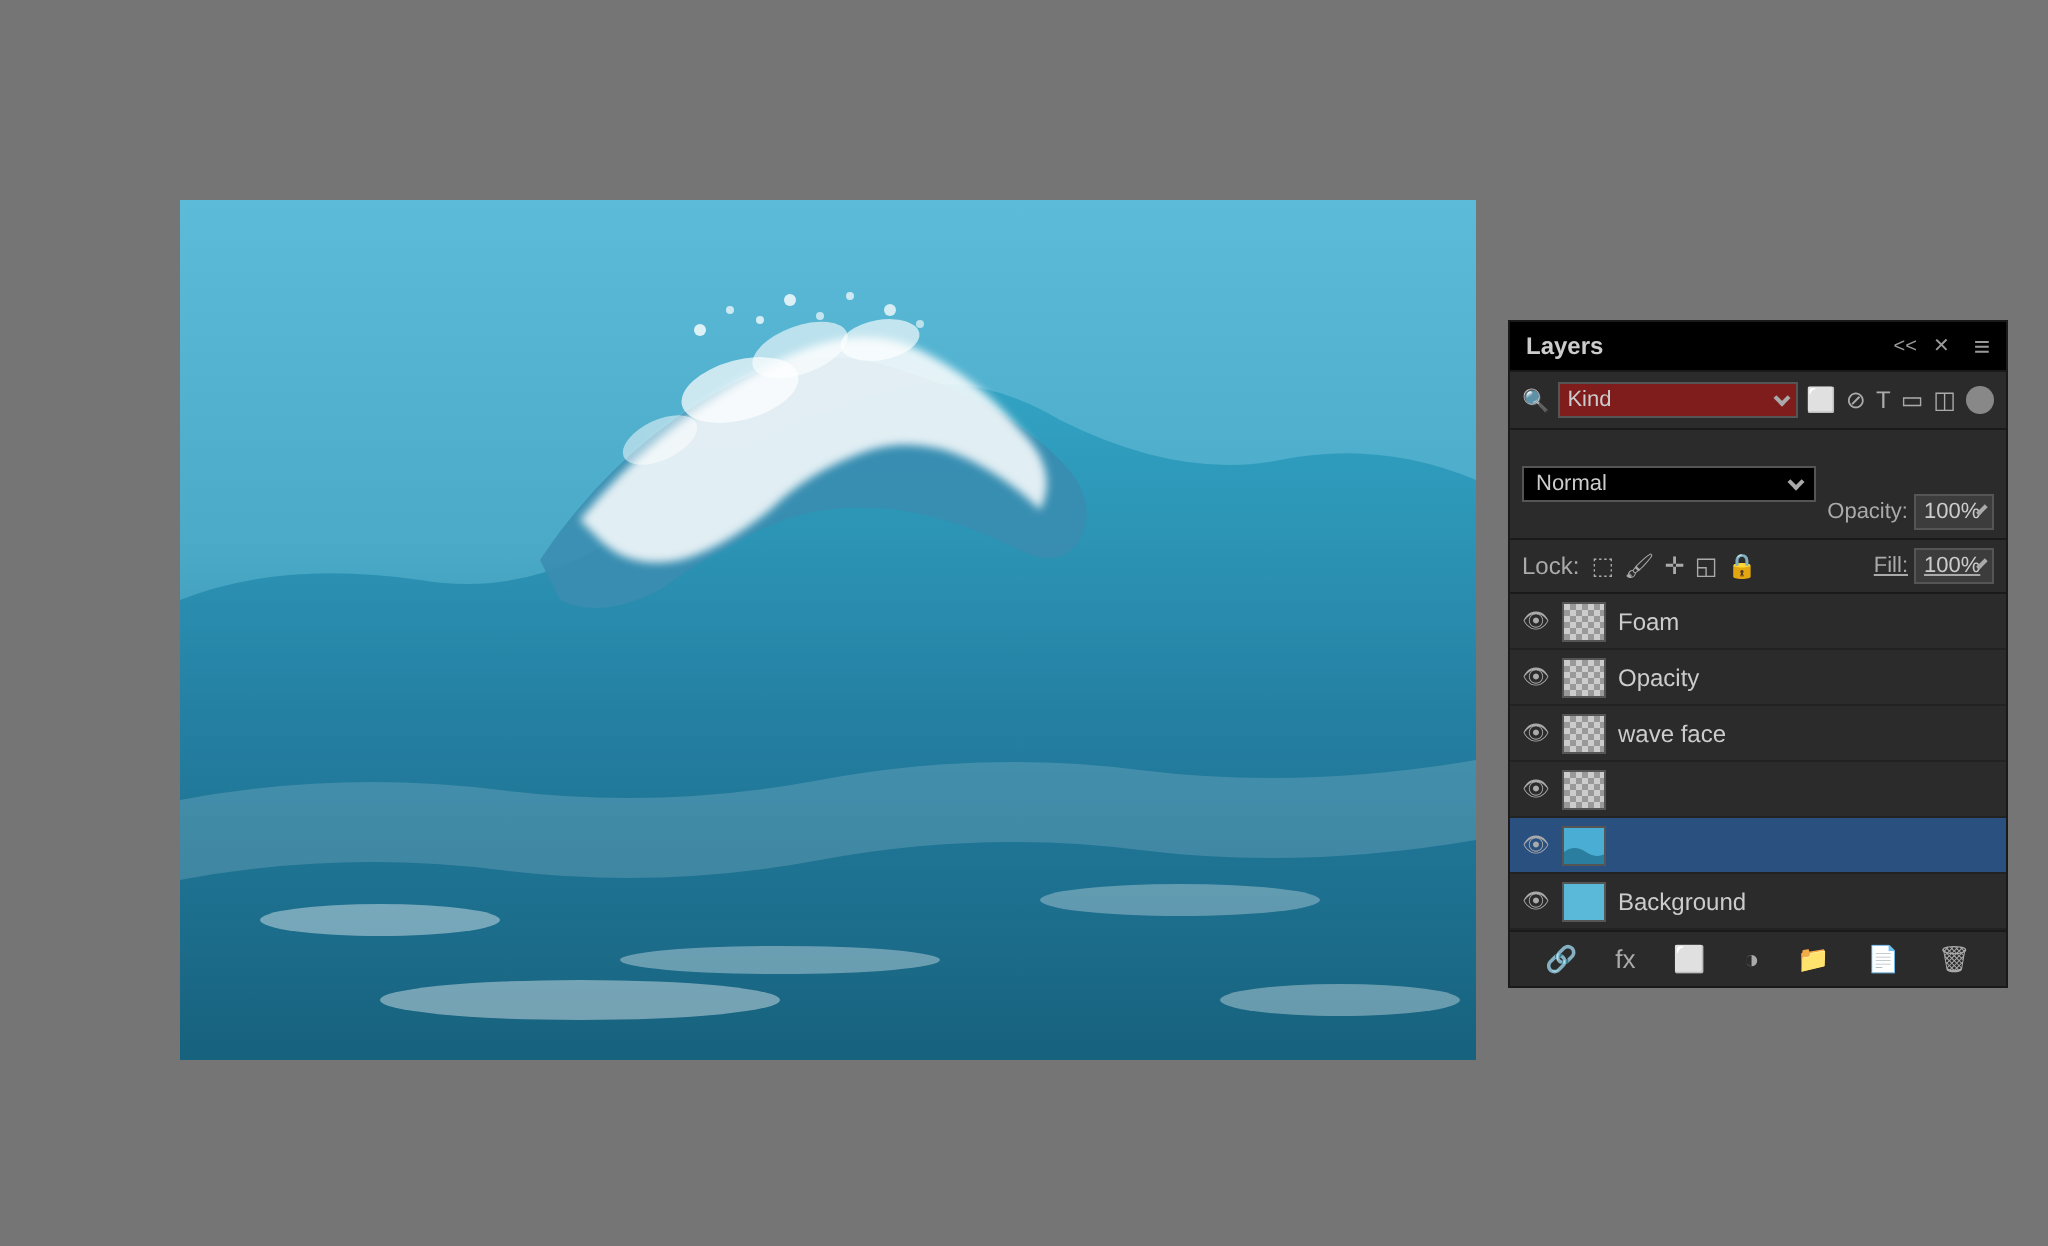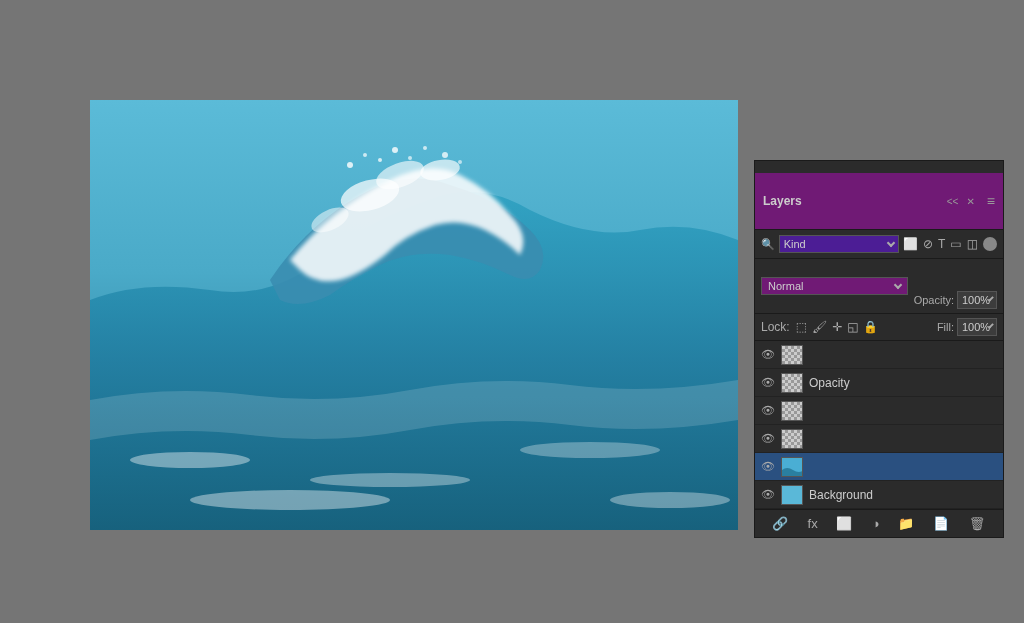--- a/index.html
+++ b/index.html
@@ -53,24 +53,23 @@
       width: 250px;
       background-color: #2b2b2b;
       border: 1px solid #1a1a1a;
       color: #cccccc;
     }
 
     .panel-header {
       display: flex;
       align-items: center;
       justify-content: space-between;
-      background-color: #701a75;
-      padding: 20px 8px;
+      background-color: #000000;
+      padding: 4px 8px;
       border-bottom: 1px solid #1a1a1a;
-      margin-top: 12px;
     }
 
     .panel-title {
       color: #cccccc;
       font-size: 12px;
       font-weight: bold;
     }
 
     .panel-header-icons {
       display: flex;
@@ -88,21 +87,21 @@
       border-bottom: 1px solid #1a1a1a;
       gap: 4px;
     }
 
     .search-icon-wrap {
       color: #aaa;
       font-size: 11px;
     }
 
     .filter-dropdown {
-      background: #4c1d95;
+      background: #7f1d1d;
       border: 1px solid #555;
       color: #ccc;
       font-size: 11px;
       padding: 2px 4px;
       flex: 1;
       display: flex;
       align-items: center;
       justify-content: space-between;
     }
 
@@ -125,21 +124,21 @@
     
     .mode-bar {
       display: flex;
       align-items: center;
       padding: 4px 6px;
       border-bottom: 1px solid #1a1a1a;
       gap: 6px;
     }
 
     .mode-dropdown {
-      background: #701a75;
+      background: #000000;
       border: 1px solid #555;
       color: #ccc;
       font-size: 11px;
       padding: 2px 6px;
       flex: 1;
       display: flex;
       align-items: center;
       justify-content: space-between;
     }
 
@@ -188,20 +187,21 @@
       flex: 1;
     }
 
     .fill-group {
       display: flex;
       align-items: center;
       gap: 3px;
       font-size: 11px;
       color: #aaa;
       margin-left: auto;
+      text-decoration: underline;
     }
 
     .fill-value {
       background: #3c3c3c;
       border: 1px solid #555;
       color: #ccc;
       font-size: 11px;
       padding: 2px 4px;
       width: 40px;
       text-align: center;
@@ -409,31 +409,33 @@
         <span class="chevron"></span>
       </div>
     </div>
   </div>
 
   <div class="layers-list">
 
     <div class="layer-row">
       <span class="eye-icon">👁</span>
       <div class="layer-thumb"></div>
+      <span class="layer-name">Foam</span>
     </div>
 
     <div class="layer-row">
       <span class="eye-icon">👁</span>
       <div class="layer-thumb"></div>
       <span class="layer-name">Opacity</span>
     </div>
 
     <div class="layer-row">
       <span class="eye-icon">👁</span>
       <div class="layer-thumb"></div>
+      <span class="layer-name">wave face</span>
     </div>
 
     <div class="layer-row">
       <span class="eye-icon">👁</span>
       <div class="layer-thumb"></div>
     </div>
 
     <div class="layer-row selected">
       <span class="eye-icon">👁</span>
       <div class="layer-thumb wave-fill-thumb">

